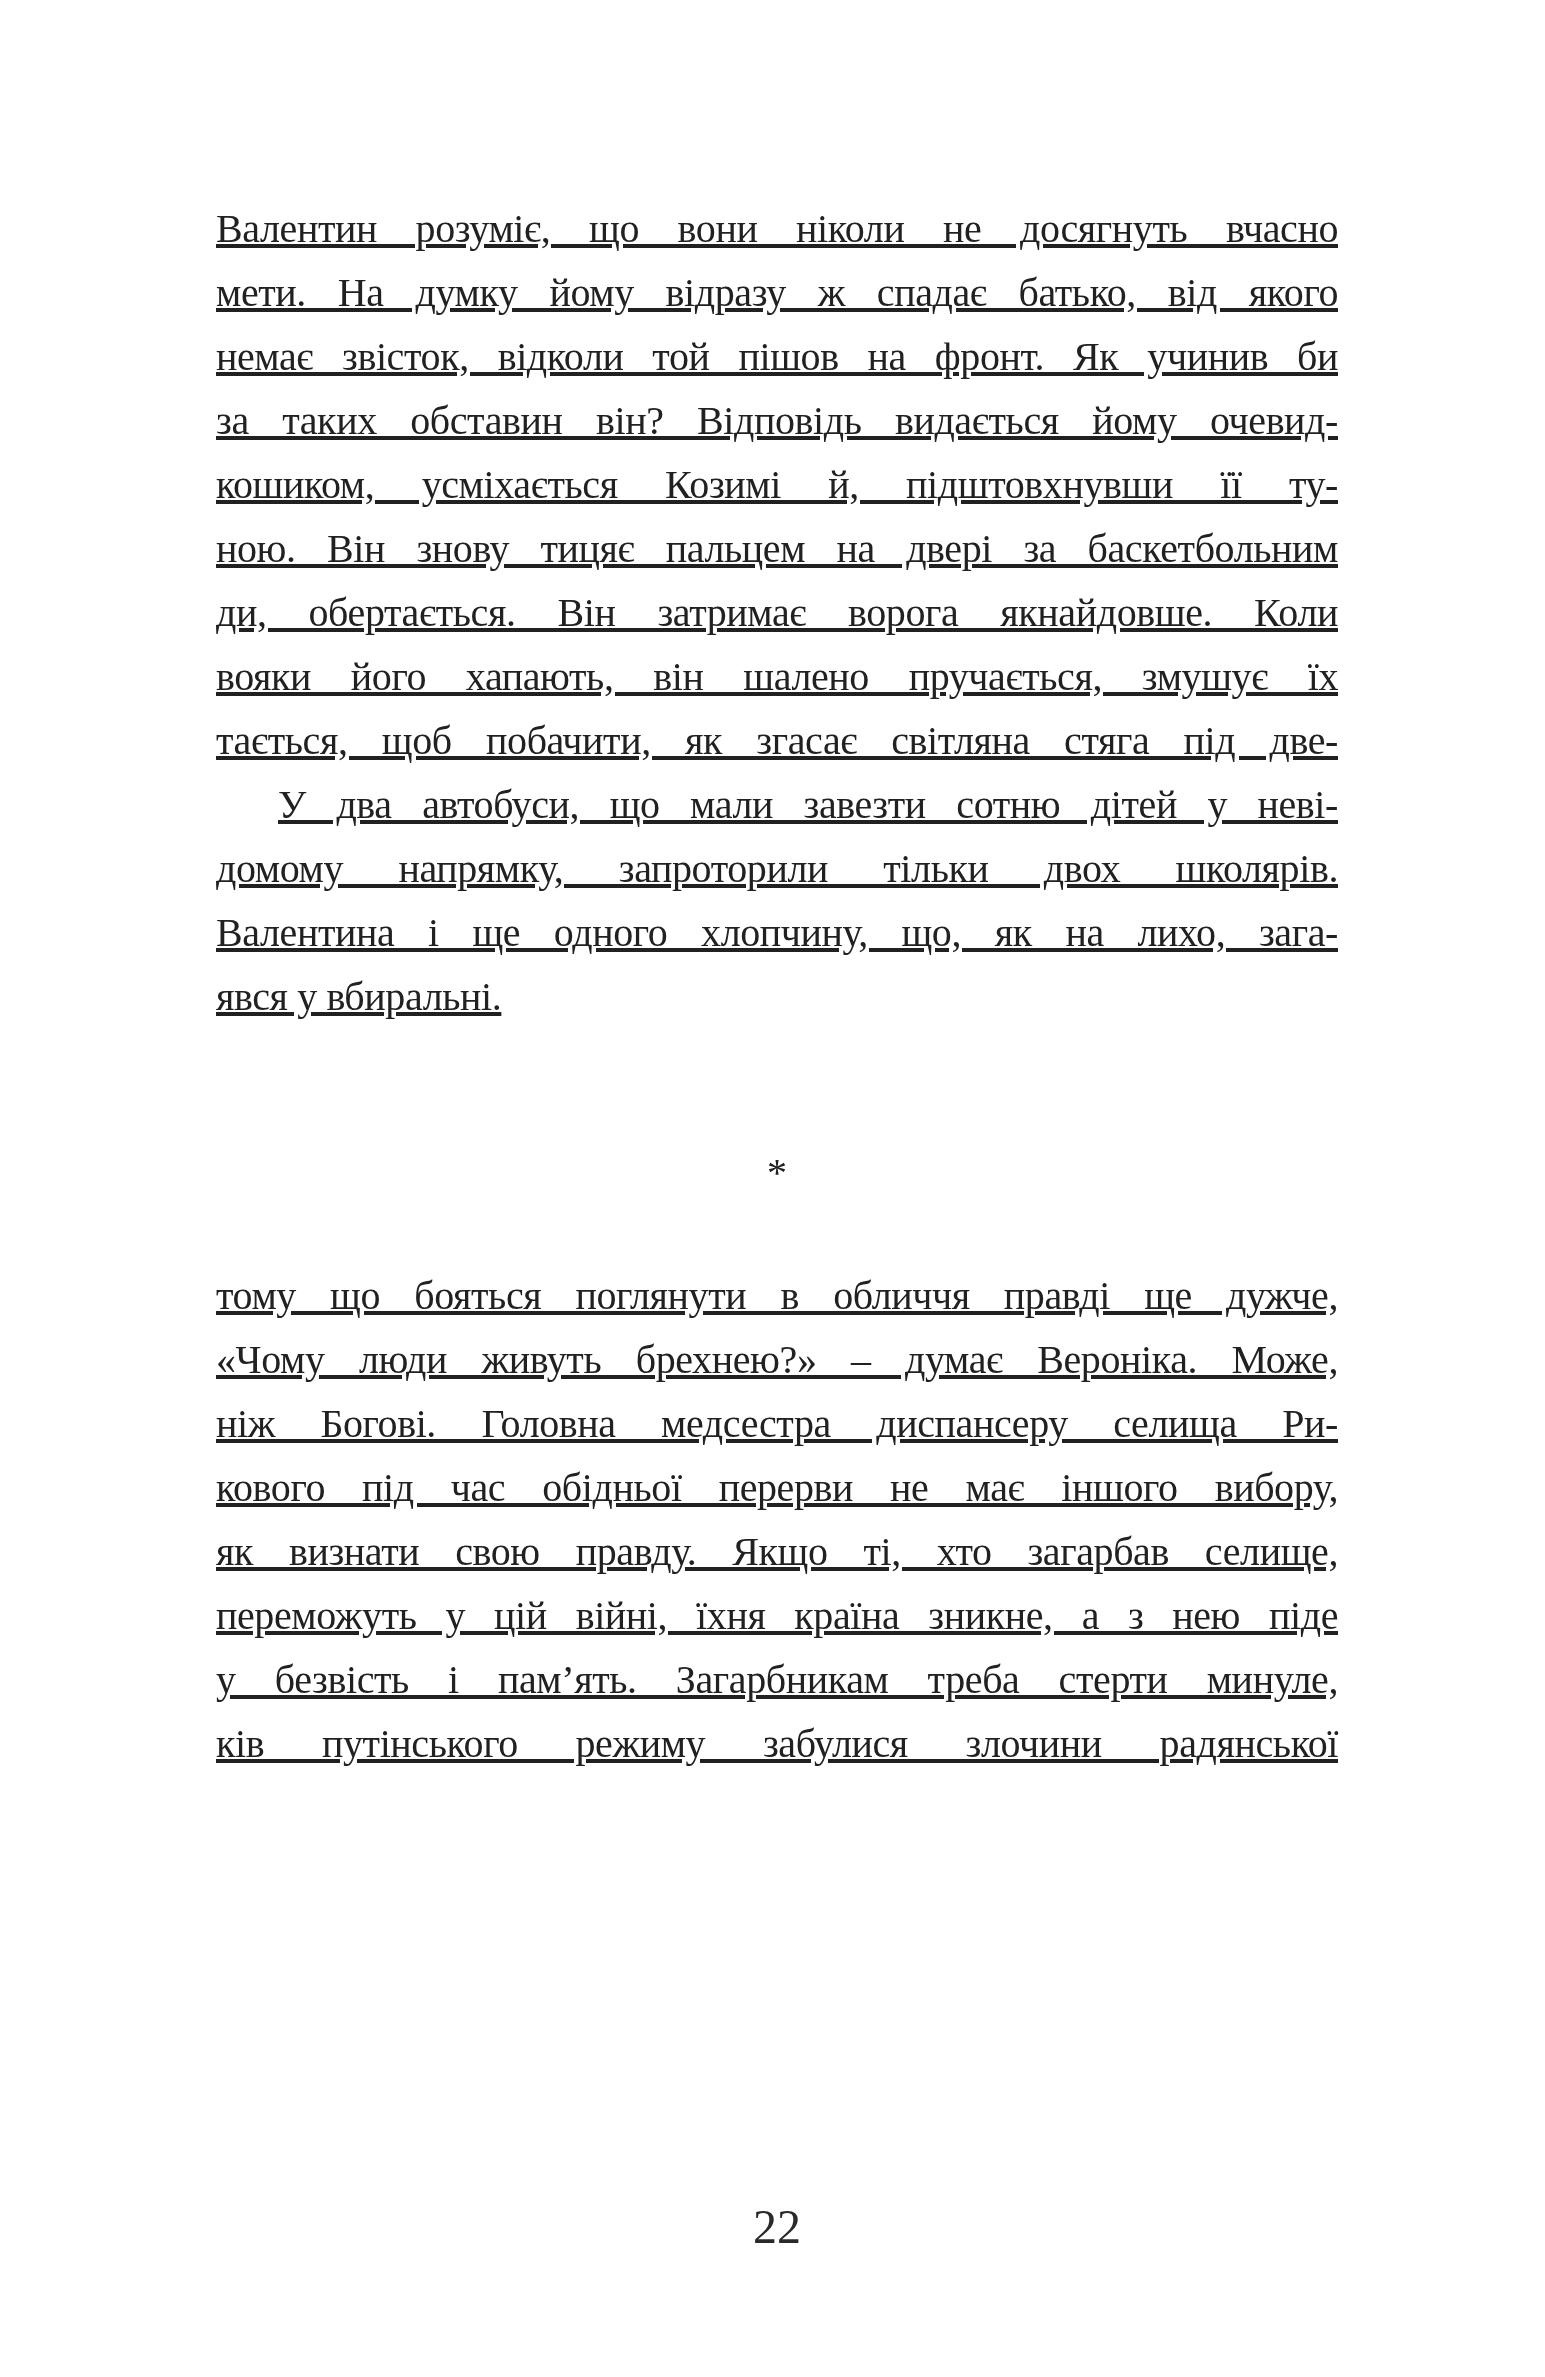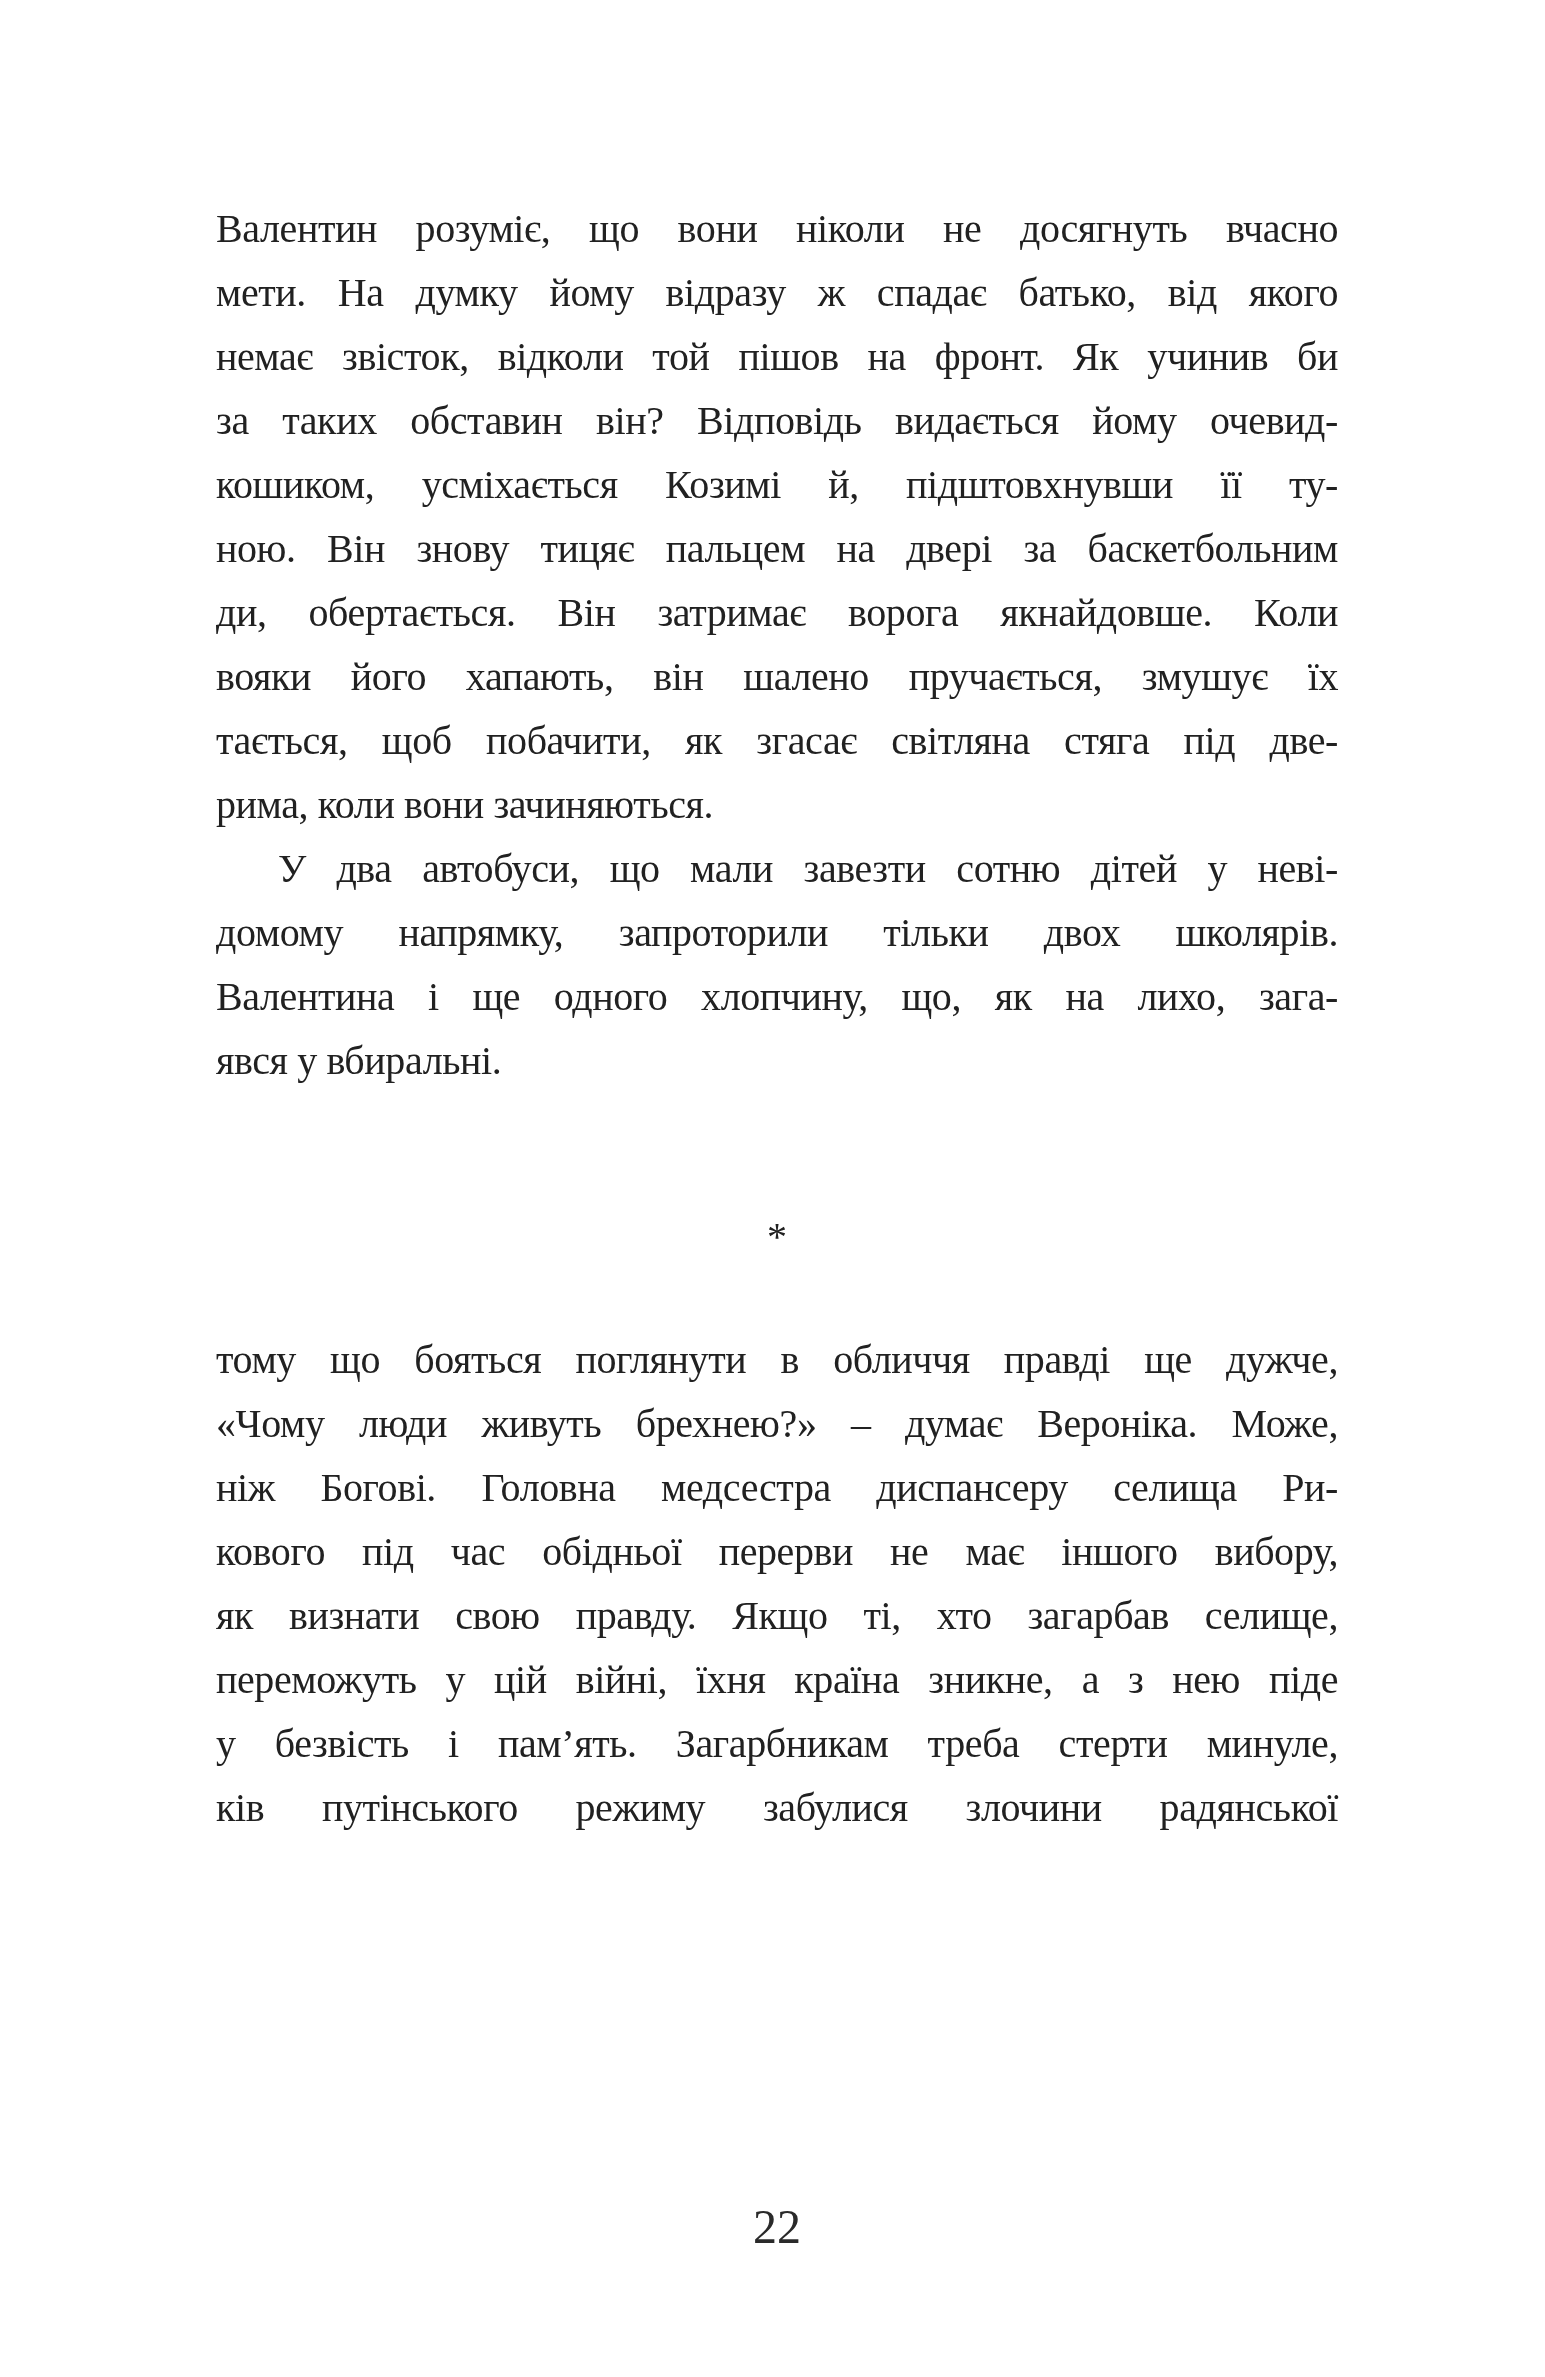--- a/index.html
+++ b/index.html
@@ -24,20 +24,21 @@
     line-height: 64px;
     letter-spacing: -0.4px;
   }
   .paragraph {
     margin: 0;
     padding: 0;
   }
   .line {
     text-align: justify;
     text-align-last: justify;
+    text-decoration: underline;
   }
   .line.last-line {
     text-align: left;
     text-align-last: left;
   }
   .paragraph.indent .line:first-child {
     text-indent: 62px;
   }
   .separator-block {
     margin-top: 112px;
@@ -67,21 +68,20 @@
     <div class="paragraph">
       <div class="line">Валентин розуміє, що вони ніколи не досягнуть вчасно</div>
       <div class="line">мети. На думку йому відразу ж спадає батько, від якого</div>
       <div class="line">немає звісток, відколи той пішов на фронт. Як учинив би</div>
       <div class="line">за таких обставин він? Відповідь видається йому очевид-</div>
       <div class="line">кошиком, усміхається Козимі й, підштовхнувши її ту-</div>
       <div class="line">ною. Він знову тицяє пальцем на двері за баскетбольним</div>
       <div class="line">ди, обертається. Він затримає ворога якнайдовше. Коли</div>
       <div class="line">вояки його хапають, він шалено пручається, змушує їх</div>
       <div class="line">тається, щоб побачити, як згасає світляна стяга під две-</div>
-      <div class="line last-line">рима, коли вони зачиняються.</div>
     </div>
     <div class="paragraph indent">
       <div class="line">У два автобуси, що мали завезти сотню дітей у неві-</div>
       <div class="line">домому напрямку, запроторили тільки двох школярів.</div>
       <div class="line">Валентина і ще одного хлопчину, що, як на лихо, зага-</div>
       <div class="line last-line">явся у вбиральні.</div>
     </div>
     <div class="separator-block">*</div>
     <div class="paragraph">
       <div class="line">тому що бояться поглянути в обличчя правді ще дужче,</div>

